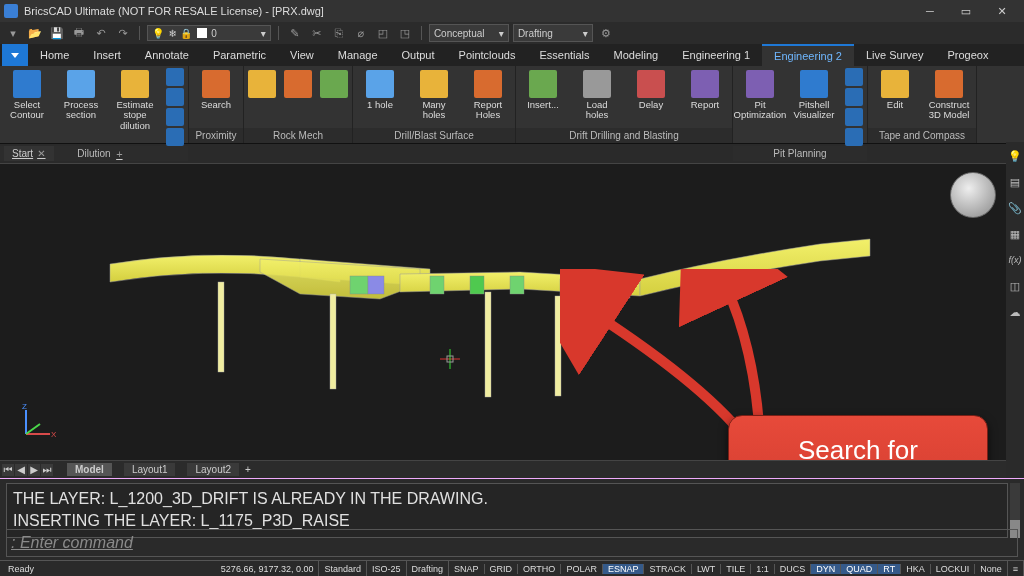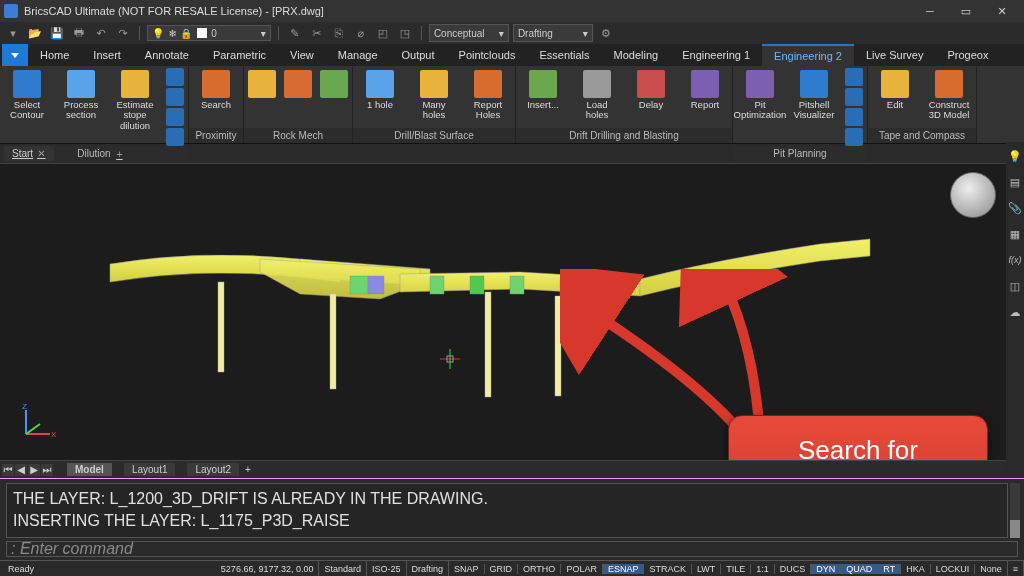--- a/index.html
+++ b/index.html
@@ -59,21 +59,21 @@
   .layouttabs .nav span{ width:12px;text-align:center;background:#3a3a3a;}
   .layouttabs .lt { padding:1px 8px; background:#3a3a3a; margin-left:12px;}
   .layouttabs .lt.active { background:#555; font-weight:bold;}
   .layouttabs .plus { padding:1px 6px;}
 
   
   .cmdwin { position:absolute; left:0; right:0; top:478px; height:82px; background:#2a2a2a; border-top:1px solid #f0abfc; font-family:"Consolas",monospace; font-size:16px; }
   .cmdhist { position:absolute; left:6px; right:16px; top:4px; bottom:22px; border:1px solid #555; background:#252525; padding:4px 6px; color:#e0e0e0; line-height:1.4; overflow:hidden; white-space:pre-wrap;}
   .cmdscroll { position:absolute; right:4px; top:4px; bottom:22px; width:10px; background:#3a3a3a;}
   .cmdscroll .thumb { position:absolute; left:0;right:0; bottom:0; height:18px; background:#888;}
-  .cmdline { position:absolute; left:6px; right:6px; bottom:3px; height:16px; color:#8a8a8a; font-style:italic; border:1px solid #555; padding:0 4px; display:flex; align-items:center;}
+  .cmdline { position:absolute; left:6px; right:6px; bottom:3px; height:28px; color:#8a8a8a; font-style:italic; border:1px solid #555; padding:0 4px; display:flex; align-items:center;text-decoration:underline;}
 
   
   .status { position:absolute; left:0; right:0; bottom:0; height:16px; background:#2a2a2a; display:flex; align-items:center; font-size:9px; color:#ddd; border-top:1px solid #555;}
   .status .cell { padding:0 5px; border-right:1px solid #555; height:100%; display:flex; align-items:center;}
   .status .cell.on { color:#fff; background:#355a8a;}
   .status .spacer { flex:1; }
   .status .ready { padding:0 8px; }
 
   
   .ico.c1{background:#2f7bcf;} .ico.c2{background:#5aa3e8;} .ico.c3{background:#e8b33a;}

